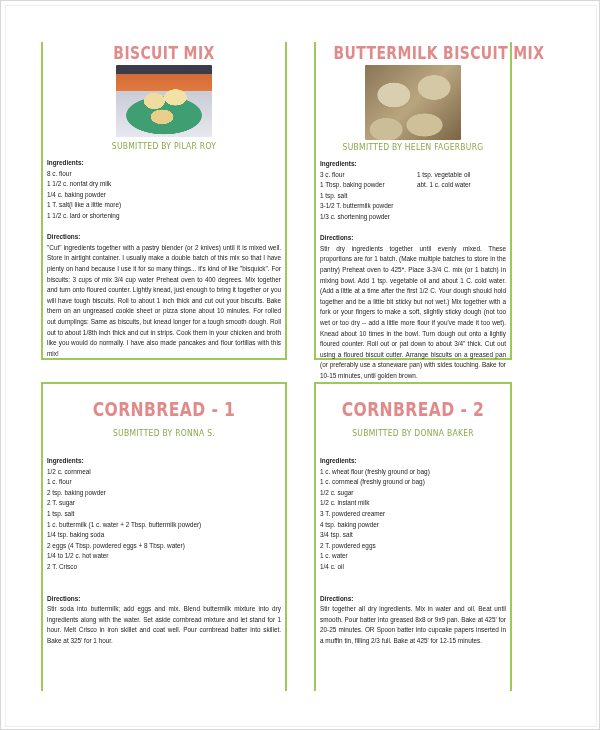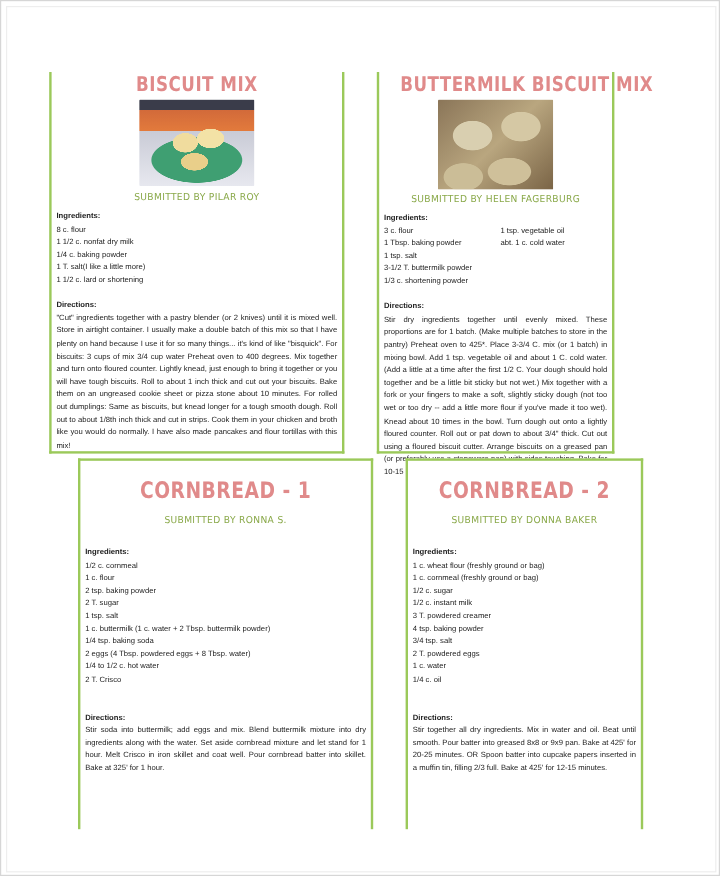--- a/index.html
+++ b/index.html
@@ -14,22 +14,22 @@
     }
     .page-inner {
       position: absolute; left: 4px; top: 4px; width: 590px; height: 720px;
       border: 1px solid #eeeeee;
     }
     .card {
       position: absolute; box-sizing: border-box;
       border-color: #9bc95a; border-style: solid;
       background: #fff;
     }
-    .card.top { border-width: 0 2px 2px 2px; top: 59px; height: 318px; }
-    .card.bottom { border-width: 2px 2px 0 2px; top: 381px; height: 309px; margin-left: 24px; }
+    .card.top { border-width: 0 2px 2px 2px; top: 41px; height: 318px; }
+    .card.bottom { border-width: 2px 2px 0 2px; top: 381px; height: 309px; }
     .card.left { left: 40px; width: 246px; }
     .card.right { left: 313px; width: 198px; }
 
     .title {
       text-align: center;
       font-family: "DejaVu Sans", sans-serif;
       font-weight: bold;
       color: #e08a8a;
       letter-spacing: 0.5px;
       transform: scaleX(0.82);

